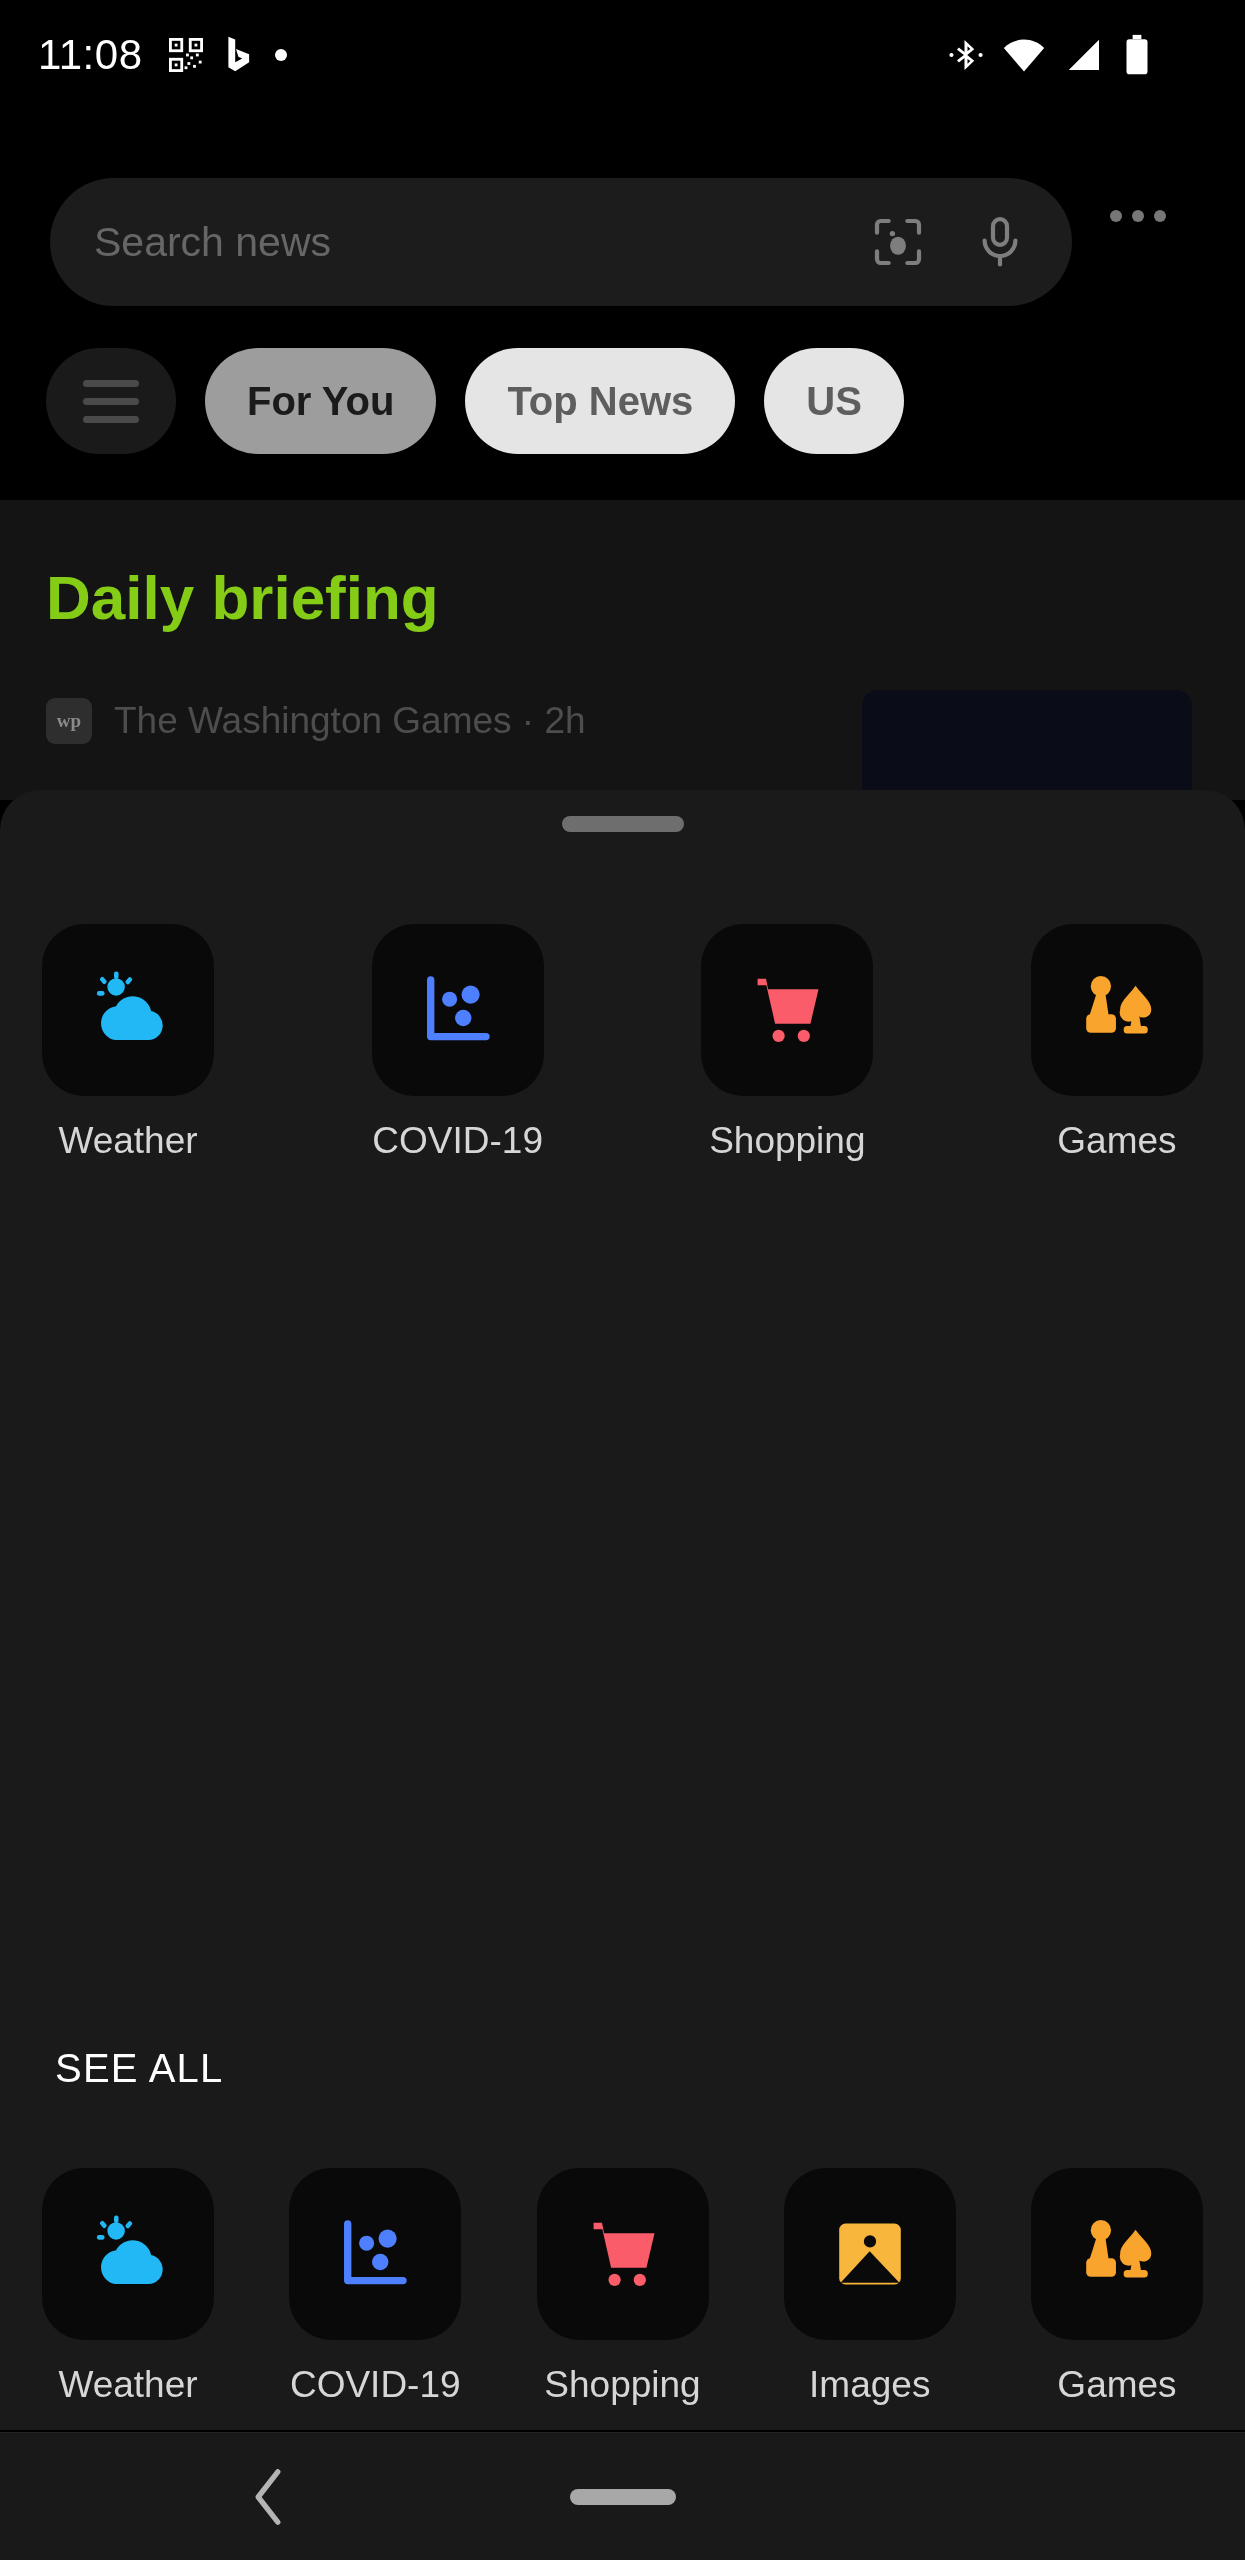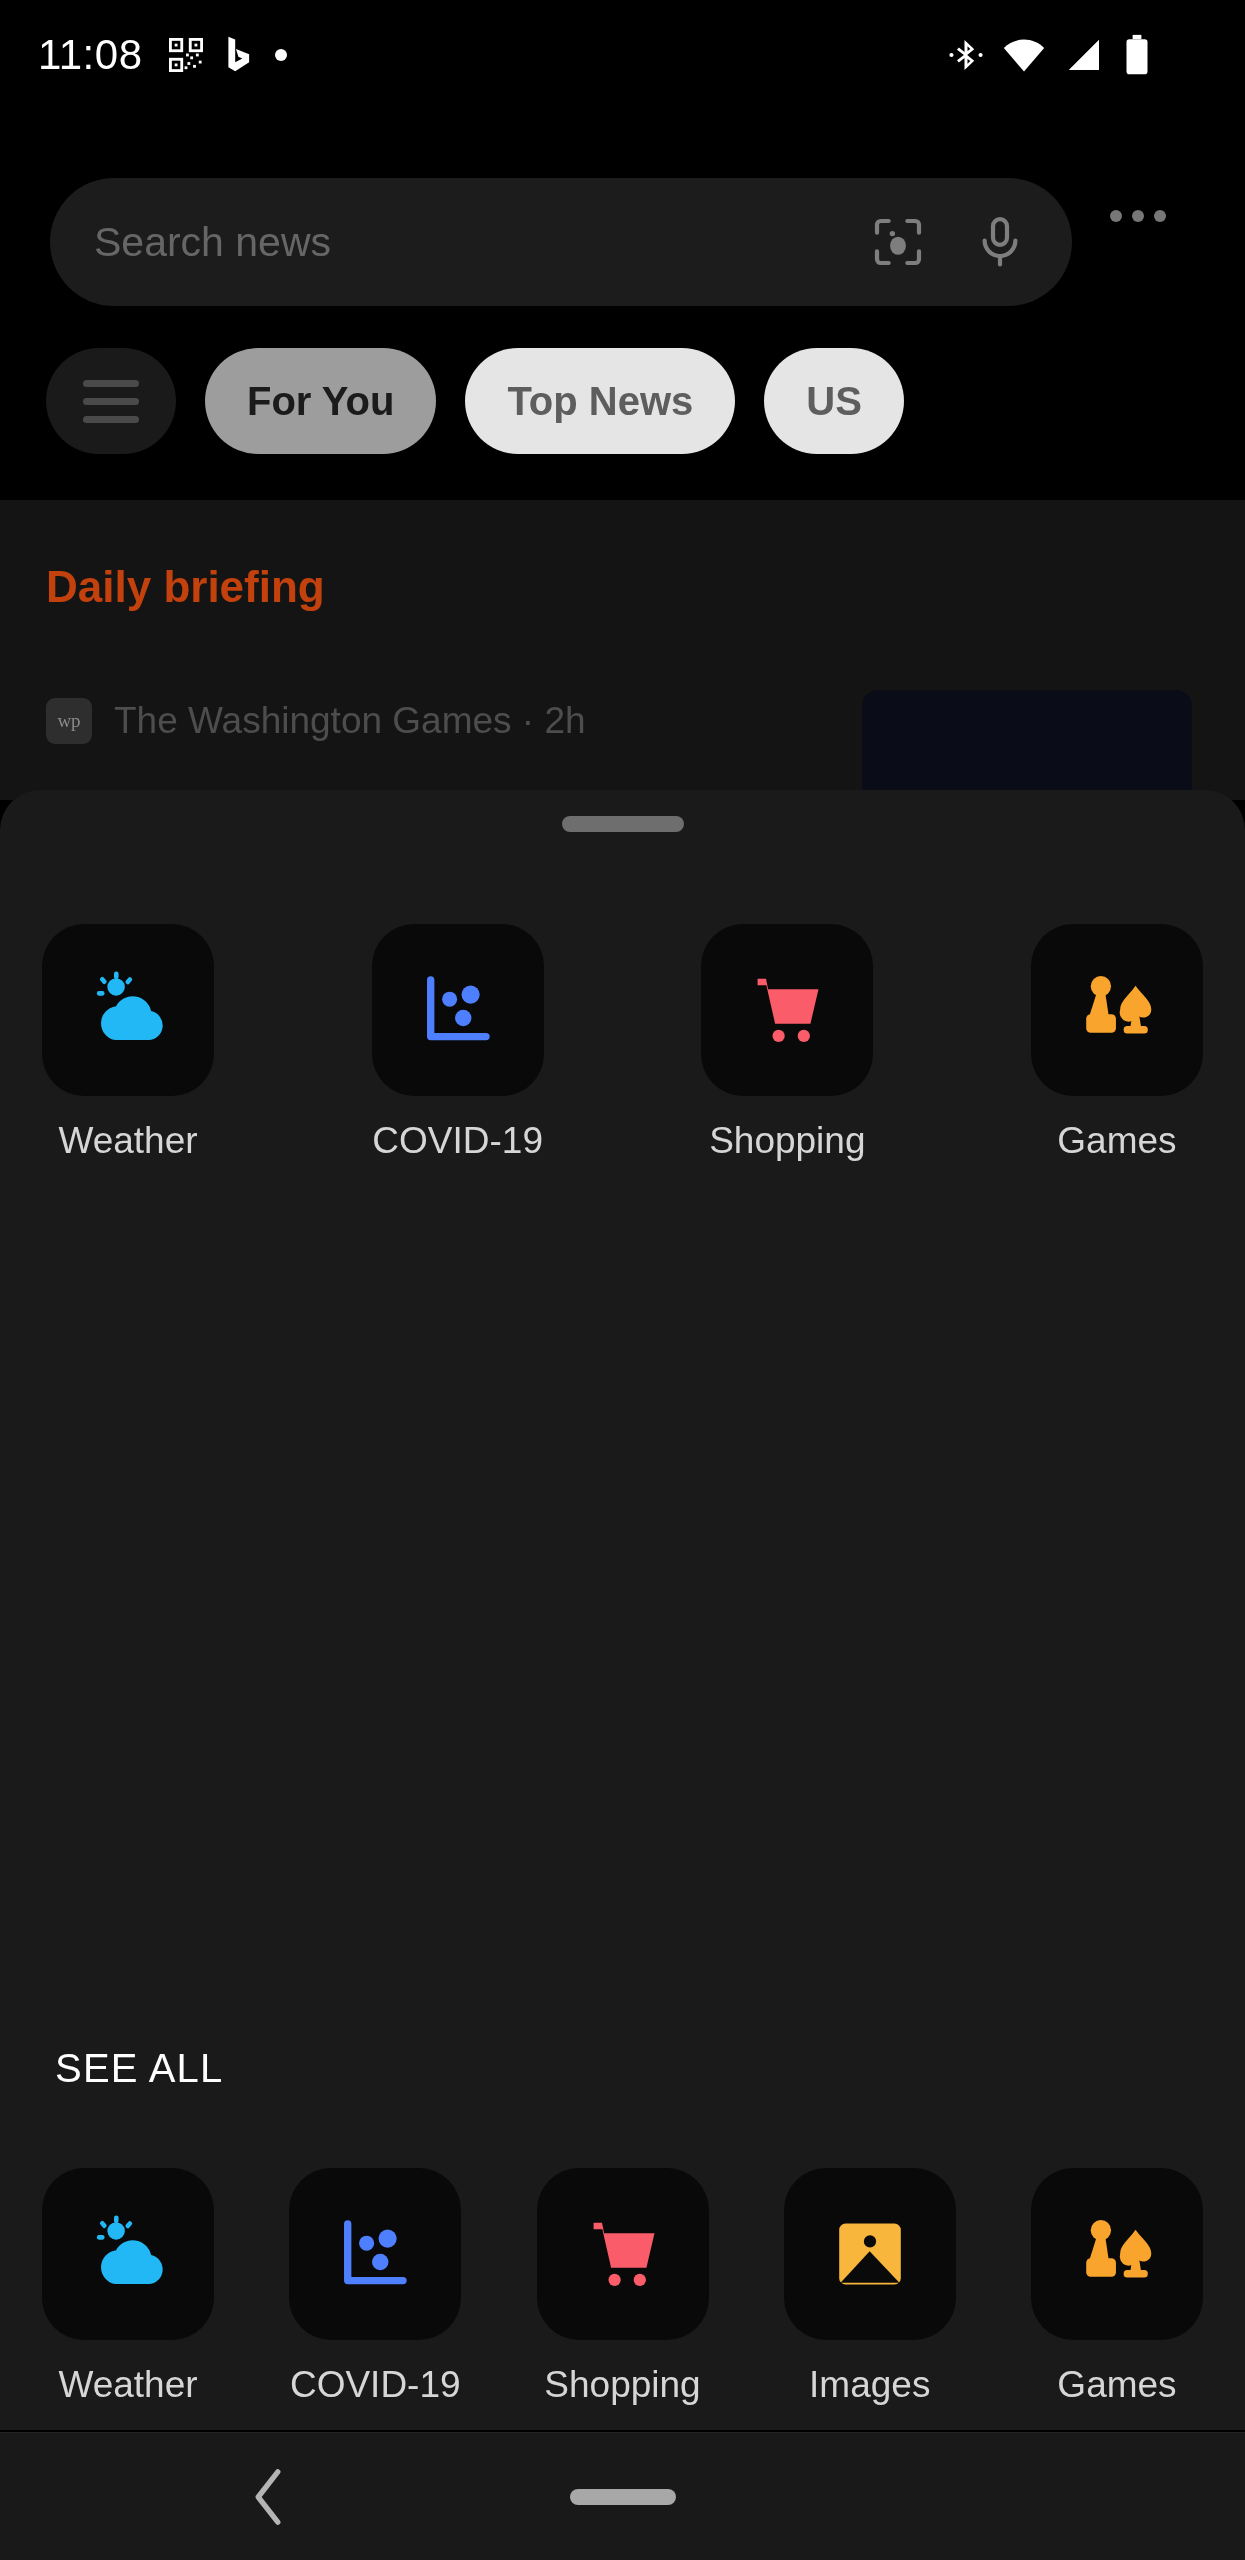--- a/index.html
+++ b/index.html
@@ -68,30 +68,30 @@
   }
   .chip.active { background:#9d9d9d; color:#1b1b1b; }
 
   
   .briefing-area {
     position:absolute; top:500px; left:0; width:1245px; height:300px;
     background:#141414;
   }
   .briefing-title {
     position:absolute; top:62px; left:46px;
-    color:#c2410c; font-size:44px; font-weight:700;
+    color:#84cc16; font-size:62px; font-weight:700;
   }
   .src-row {
     position:absolute; top:198px; left:46px;
     display:flex; align-items:center; gap:22px;
   }
   .src-logo {
     width:46px; height:46px; border-radius:9px; background:#2e2e2e;
     display:flex; align-items:center; justify-content:center;
-    color:#8a8a8a; font-size:19px; font-weight:400; font-family:"Liberation Serif",serif;
+    color:#8a8a8a; font-size:19px; font-weight:700; font-family:"Liberation Serif",serif;
   }
   .src-name { color:#4d4d4d; font-size:37px; }
   .thumb-peek {
     position:absolute; top:190px; left:862px;
     width:330px; height:120px; border-radius:16px; background:#0a0c18;
   }
 
   
   #sheet {
     position:absolute; top:790px; left:0;

